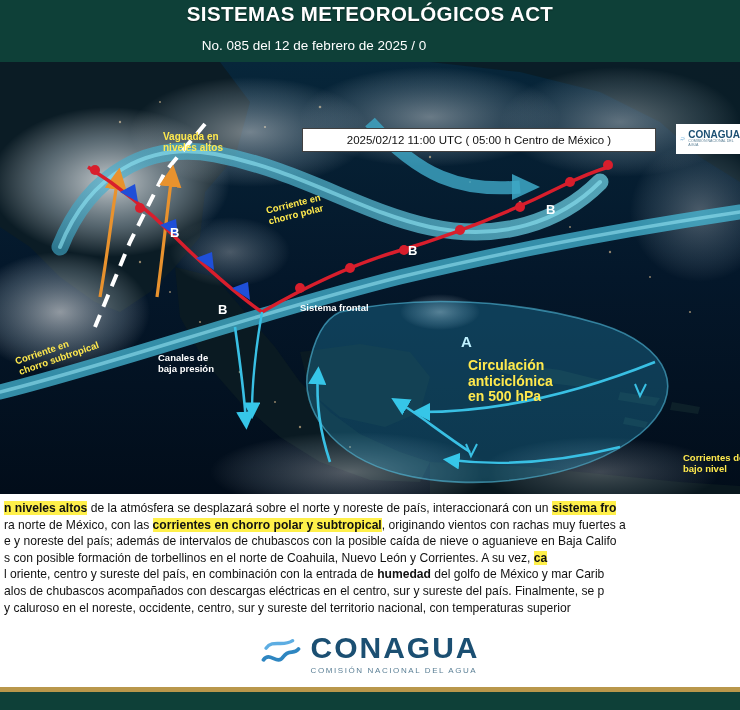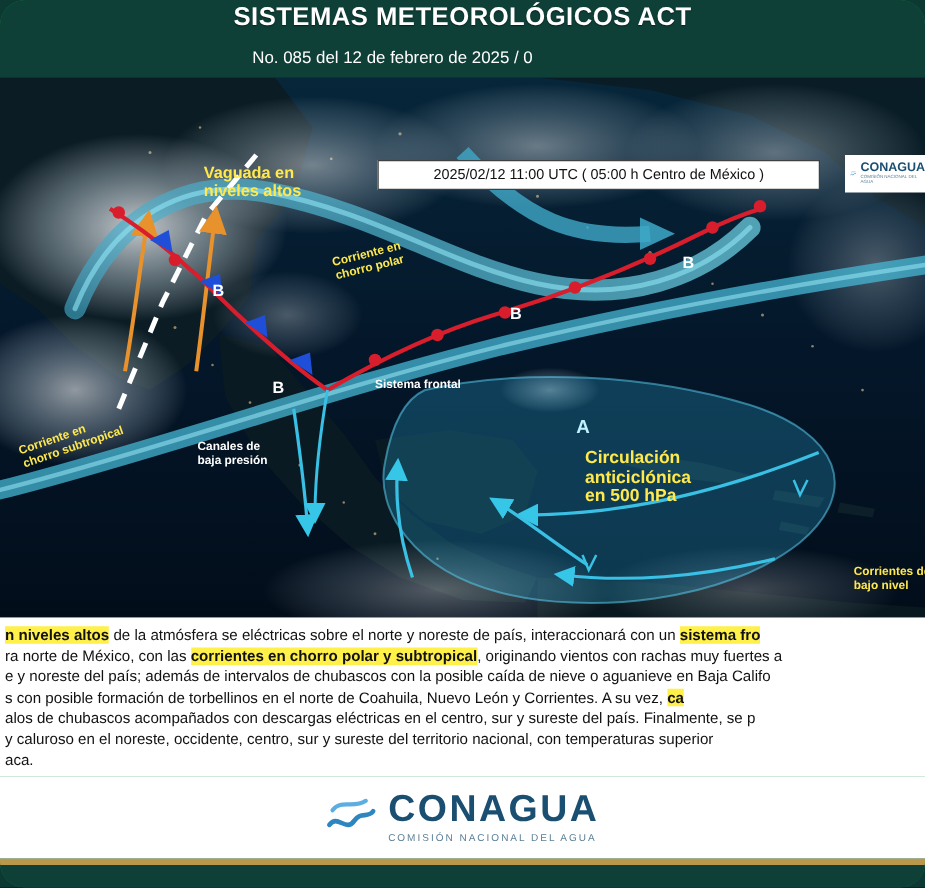--- a/index.html
+++ b/index.html
@@ -1,21 +1,21 @@
 <!DOCTYPE html>
 <html><head>
 <meta charset="utf-8">
 <style>
   html,body{margin:0;padding:0;}
   body{
     width:740px;height:710px;overflow:hidden;
     background:#0c3a33;
     font-family:"Liberation Sans", sans-serif;
   }
-  .page{position:relative;width:740px;height:710px;background:#15803d;overflow:hidden;border-radius:20px;}
+  .page{position:relative;width:740px;height:710px;background:#15803d;overflow:hidden;}
 
   
   .header{position:absolute;left:0;top:0;width:740px;height:62px;background:#0e4038;}
   .header .title{
     position:absolute;left:0;top:2px;width:740px;text-align:center;
     color:#ffffff;font-size:20.5px;font-weight:bold;letter-spacing:.4px;
     text-shadow:0 1px 1px rgba(0,0,0,.5);
     white-space:nowrap;
   }
   .header .subtitle{
@@ -220,42 +220,43 @@
     <div class="conagua-chip">
       <svg width="16" height="16" viewBox="0 0 24 24">
         <path d="M2,16 C6,10 10,20 14,14 C17,9 20,13 22,10" stroke="#2e86c1" stroke-width="2.4" fill="none"></path>
         <path d="M4,7 C8,2 14,8 20,4" stroke="#5dade2" stroke-width="2" fill="none"></path>
       </svg>
       <div>
         <div class="cn-txt">CONAGUA</div>
         <div class="cn-sub">COMISIÓN NACIONAL DEL AGUA</div>
       </div>
     </div>
-  <div class="lbl y" style="left: 163px; top: 69px; font-size: 13px; color: rgb(255, 233, 77);">Vaguada en
+  <div class="lbl y" style="left: 163px; top: 69px; font-size: 10px; color: rgb(255, 233, 77);">Vaguada en
 niveles altos</div>
       <div class="lbl y" style="left: 265px; top: 144px; font-size: 9.5px; color: rgb(255, 233, 77); transform: rotate(-14deg); transform-origin: left top;">Corriente en
 chorro polar</div>
       <div class="lbl w" style="left: 300px; top: 219px; font-size: 9.5px; color: rgb(255, 255, 255); margin-top: 22px;">Sistema frontal</div>
       <div class="lbl y" style="left: 14px; top: 295px; font-size: 9.5px; color: rgb(255, 233, 77); transform: rotate(-19deg); transform-origin: left top;">Corriente en
 chorro subtropical</div>
       <div class="lbl w" style="left: 158px; top: 291px; font-size: 9.5px; color: rgb(255, 255, 255);">Canales de
 baja presión</div>
       <div class="lbl y" style="left: 468px; top: 296px; font-size: 14px; color: rgb(255, 233, 77);">Circulación
 anticiclónica
 en 500 hPa</div>
       <div class="lbl c" style="left: 461px; top: 272px; font-size: 15px; color: rgb(191, 241, 255);">A</div>
       <div class="lbl y" style="left: 683px; top: 391px; font-size: 9.5px; color: rgb(255, 233, 77);">Corrientes de
 bajo nivel</div>
     </div>
 
   <div class="textblock">
-      <p><span class="hl b">n niveles altos</span><span> de la atmósfera se eléctricas sobre el norte y noreste de país, interaccionará con un </span><span class="hl b">sistema fro</span></p>
+      <p><span class="hl b">n niveles altos</span><span> de la atmósfera se desplazará sobre el norte y noreste de país, interaccionará con un </span><span class="hl b">sistema fro</span></p>
       <p><span>ra norte de México, con las </span><span class="hl b">corrientes en chorro polar y subtropical</span><span>, originando vientos con rachas muy fuertes a</span></p>
       <p><span>e y noreste del país; además de intervalos de chubascos con la posible caída de nieve o aguanieve en Baja Califo</span></p>
       <p><span>s con posible formación de torbellinos en el norte de Coahuila, Nuevo León y Corrientes. A su vez, </span><span class="hl b">ca</span></p>
+      <p><span>l oriente, centro y sureste del país, en combinación con la entrada de </span><span class="b">humedad</span><span> del golfo de México y mar Carib</span></p>
       <p><span>alos de chubascos acompañados con descargas eléctricas en el centro, sur y sureste del país. Finalmente, se p</span></p>
       <p><span>y caluroso en el noreste, occidente, centro, sur y sureste del territorio nacional, con temperaturas superior</span></p>
       <p><span>aca.</span></p>
     </div>
 
   <div class="footer">
     <div class="logo">
       <svg class="wave" viewBox="0 0 48 48">
         <path d="M3,31 C11,20 19,39 27,27 C33,18 40,25 45,18" stroke="#2e86c1" stroke-width="4.5" fill="none" stroke-linecap="round"></path>
         <path d="M6,17 C14,6 26,16 38,8" stroke="#5dade2" stroke-width="4" fill="none" stroke-linecap="round"></path>

